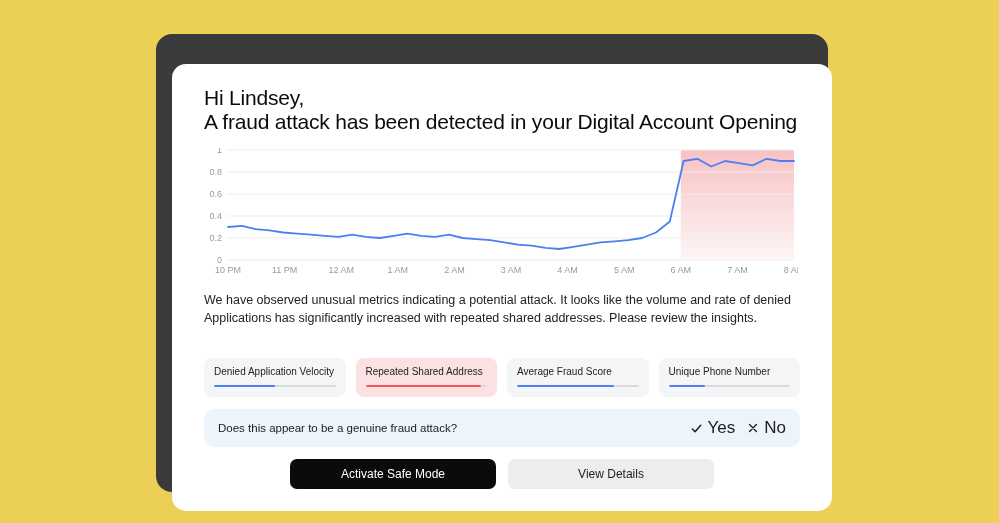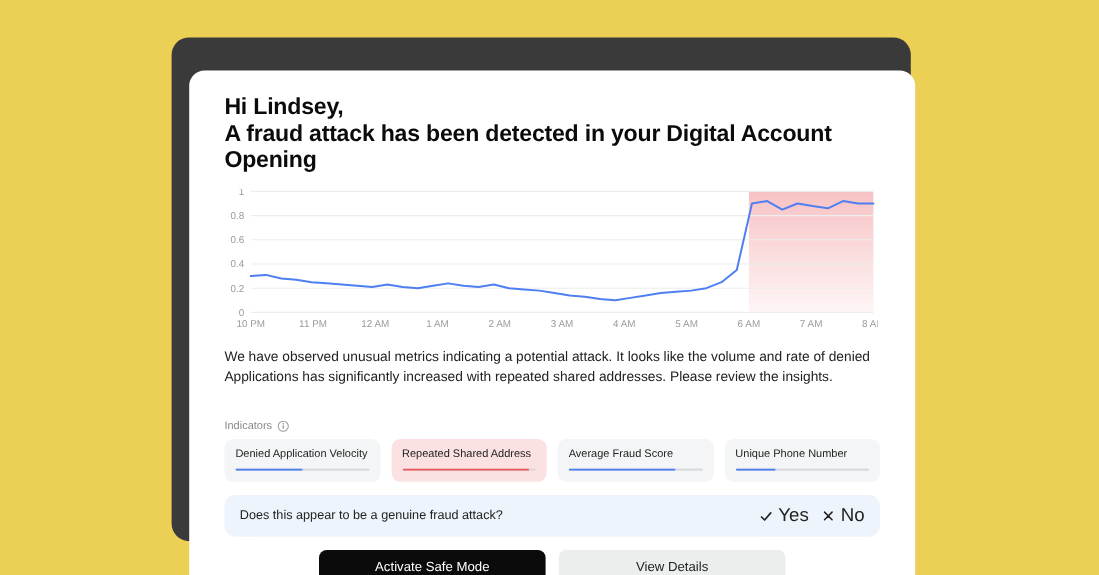--- a/index.html
+++ b/index.html
@@ -20,21 +20,21 @@
   .main-card {
     position: absolute;
     left: 172px; top: 64px;
     width: 660px;
     background: #fff;
     border-radius: 14px;
     padding: 22px 32px 22px 32px;
   }
   .headline {
     font-size: 21px;
-    font-weight: 700;
+    font-weight: 400;
     color: #0b0b0b;
     line-height: 1.15;
     letter-spacing: -0.2px;
     margin-bottom: 14px;
   }
   .chart-title {
     font-size: 10px;
     color: #8a8a8a;
     margin-bottom: 4px;
     margin-left: 8px;
@@ -174,28 +174,20 @@
         <text x="420.2" y="125" text-anchor="middle" font-size="9" fill="#9a9a9a">5 AM</text>
         <text x="476.8" y="125" text-anchor="middle" font-size="9" fill="#9a9a9a">6 AM</text>
         <text x="533.4000000000001" y="125" text-anchor="middle" font-size="9" fill="#9a9a9a">7 AM</text>
         <text x="590" y="125" text-anchor="middle" font-size="9" fill="#9a9a9a">8 AM</text>
         <path d="M24.0 79.0 L37.8 77.9 L51.6 81.2 L65.4 82.3 L79.2 84.5 L93.0 85.6 L106.8 86.7 L120.6 87.8 L134.4 88.9 L148.2 86.7 L162.0 88.9 L175.9 90.0 L189.7 87.8 L203.5 85.6 L217.3 87.8 L231.1 88.9 L244.9 86.7 L258.7 90.0 L272.5 91.1 L286.3 92.2 L300.1 94.4 L313.9 96.6 L327.7 97.7 L341.5 99.9 L355.3 101.0 L369.1 98.8 L382.9 96.6 L396.7 94.4 L410.5 93.3 L424.3 92.2 L438.1 90.0 L452.0 84.5 L465.8 73.5 L479.6 13.0 L493.4 10.8 L507.2 18.5 L521.0 13.0 L534.8 15.2 L548.6 17.4 L562.4 10.8 L576.2 13.0 L590.0 13.0 " fill="none" stroke="#4e7ff2" stroke-width="1.8" stroke-linejoin="round" stroke-linecap="round"></path>
       </svg>
   </div>
 
   <div class="summary">We have observed unusual metrics indicating a potential attack. It looks like the volume and rate of denied Applications has significantly increased with repeated shared addresses. Please review the insights.</div>
 
-  <div class="ind-header">
-    <span>Indicators</span>
-    <svg width="11" height="11" viewBox="0 0 12 12">
-      <circle cx="6" cy="6" r="5" fill="none" stroke="#9a9a9a" stroke-width="1"></circle>
-      <circle cx="6" cy="3.6" r="0.8" fill="#9a9a9a"></circle>
-      <rect x="5.4" y="5" width="1.2" height="3.6" fill="#9a9a9a"></rect>
-    </svg>
-  </div>
 
   <div class="indicators" id="indicators">
       <div class="indicator">
         <div>Denied Application Velocity</div>
         <div class="ind-bar">
           <div class="ind-bar-fill" style="width: 50%; background: rgb(78, 127, 242);"></div>
         </div>
       </div>
       <div class="indicator alert">
         <div>Repeated Shared Address</div>

